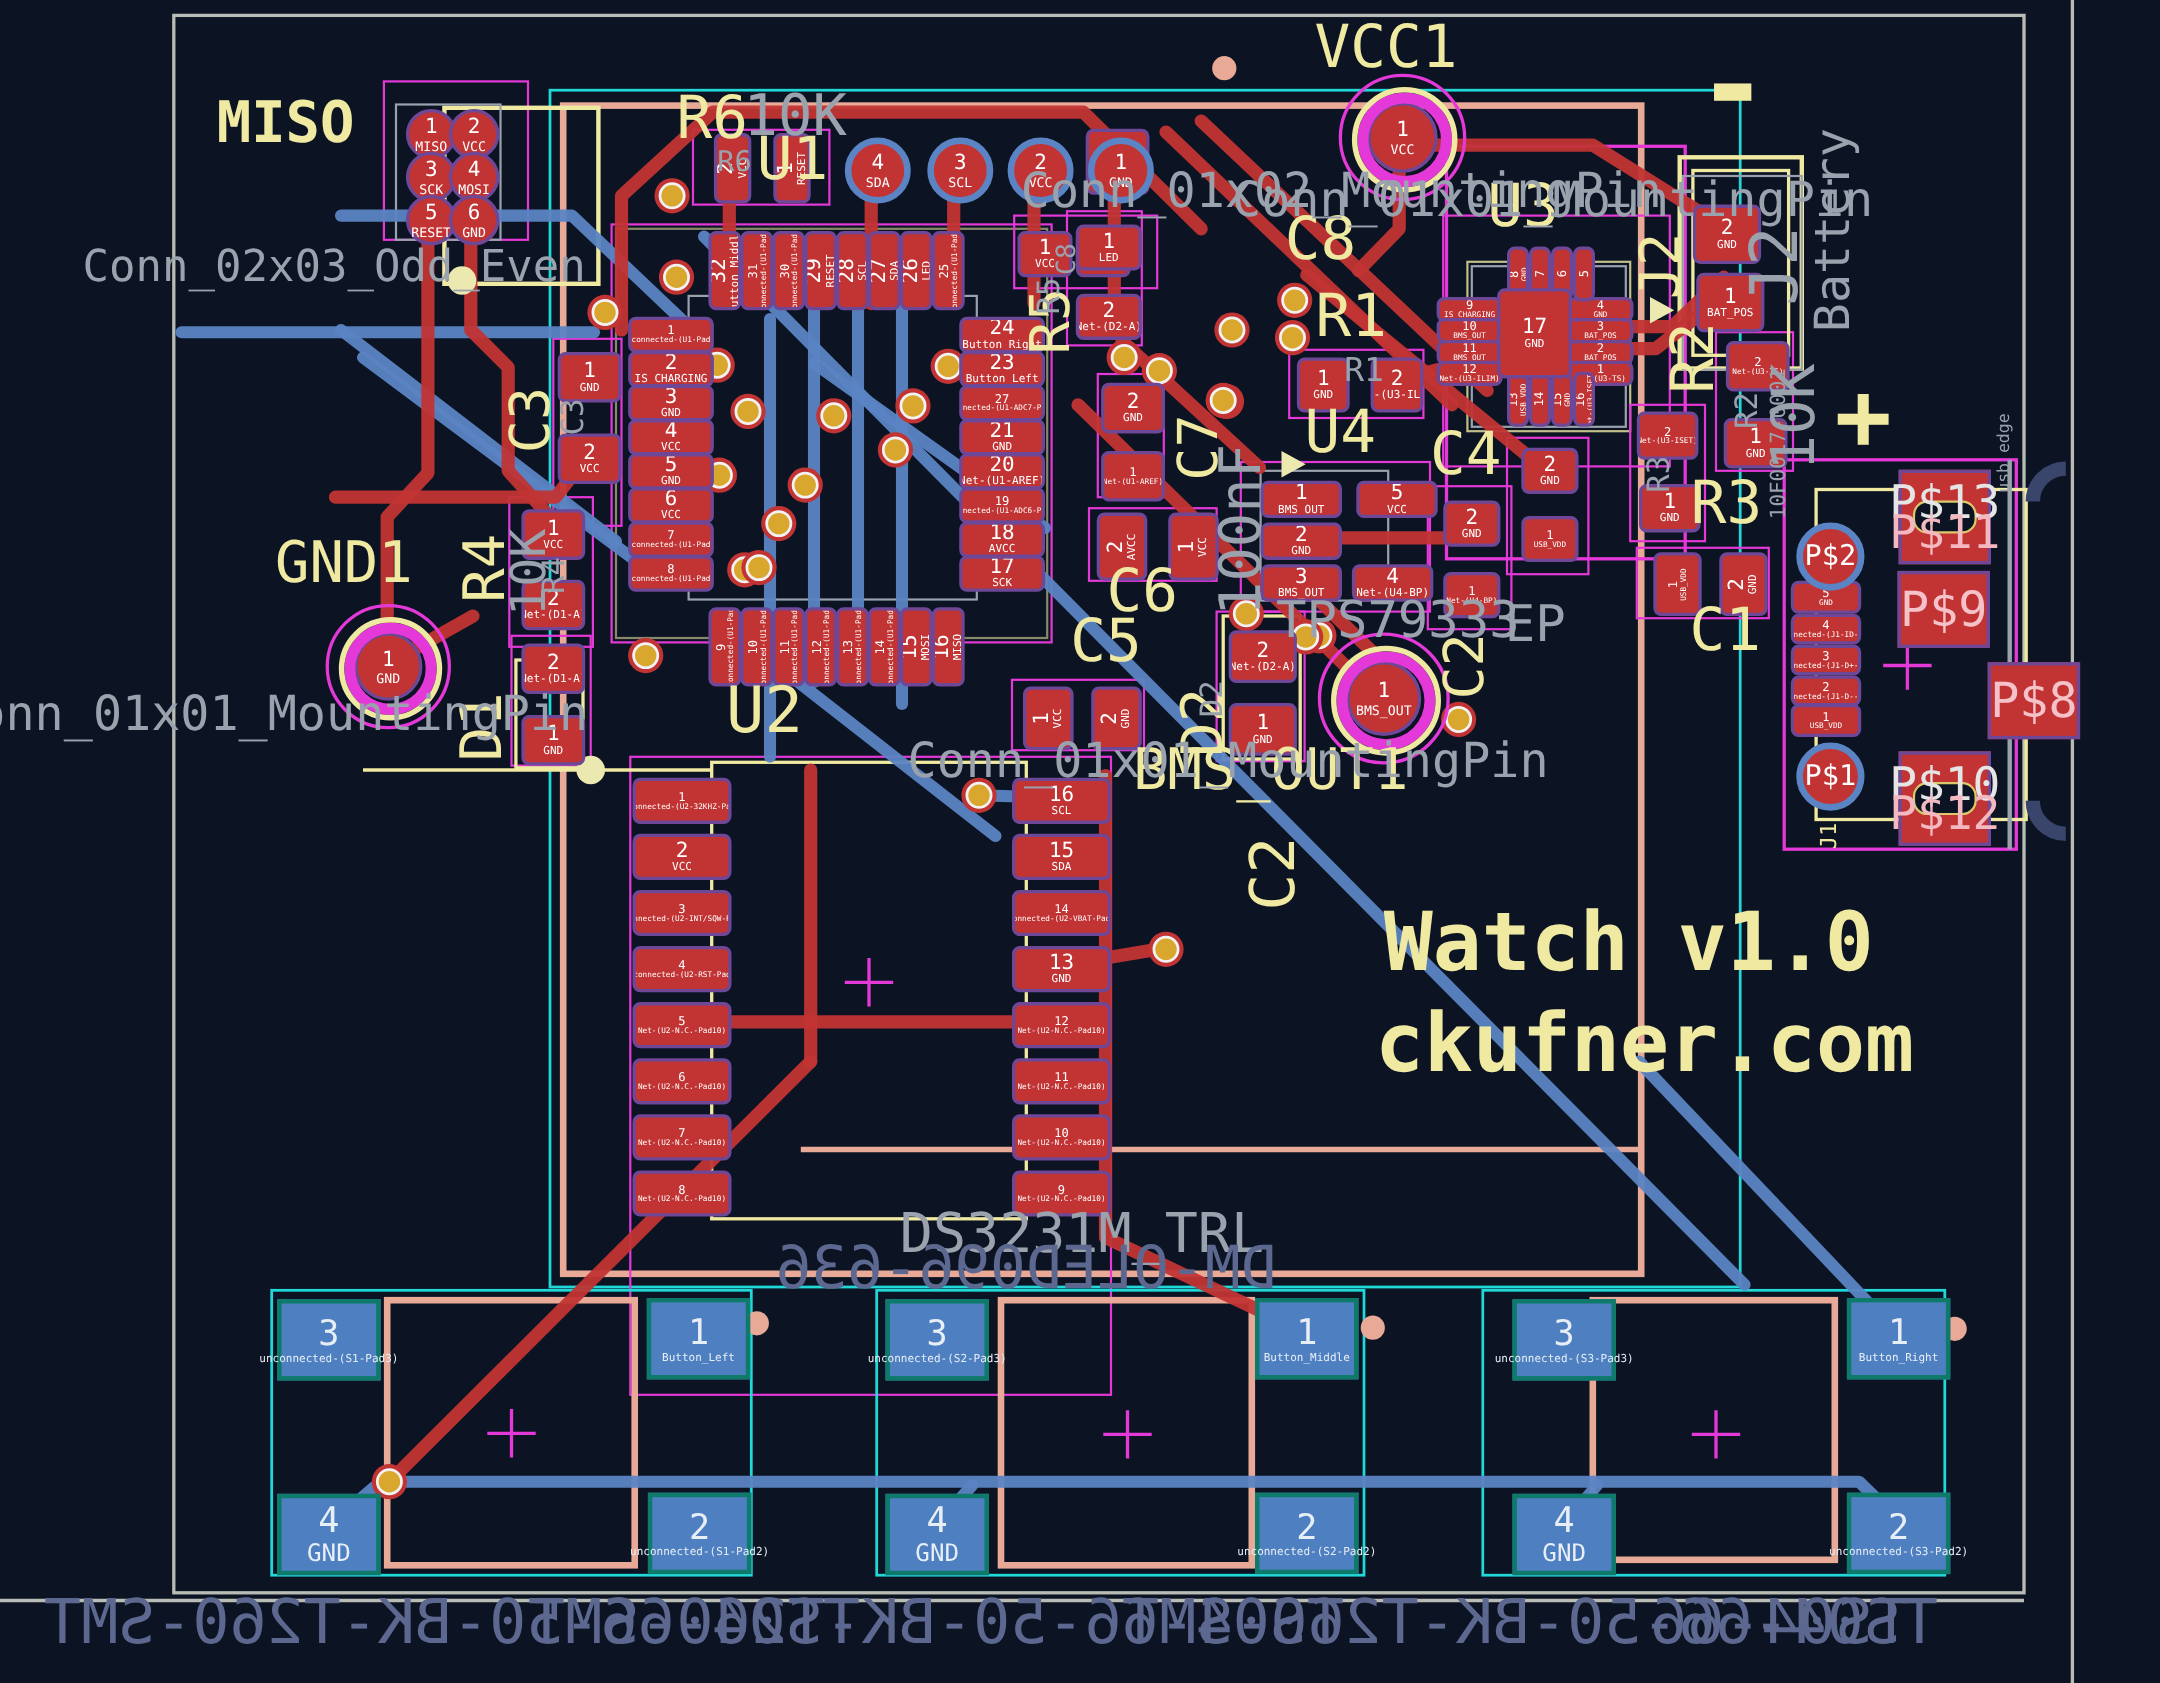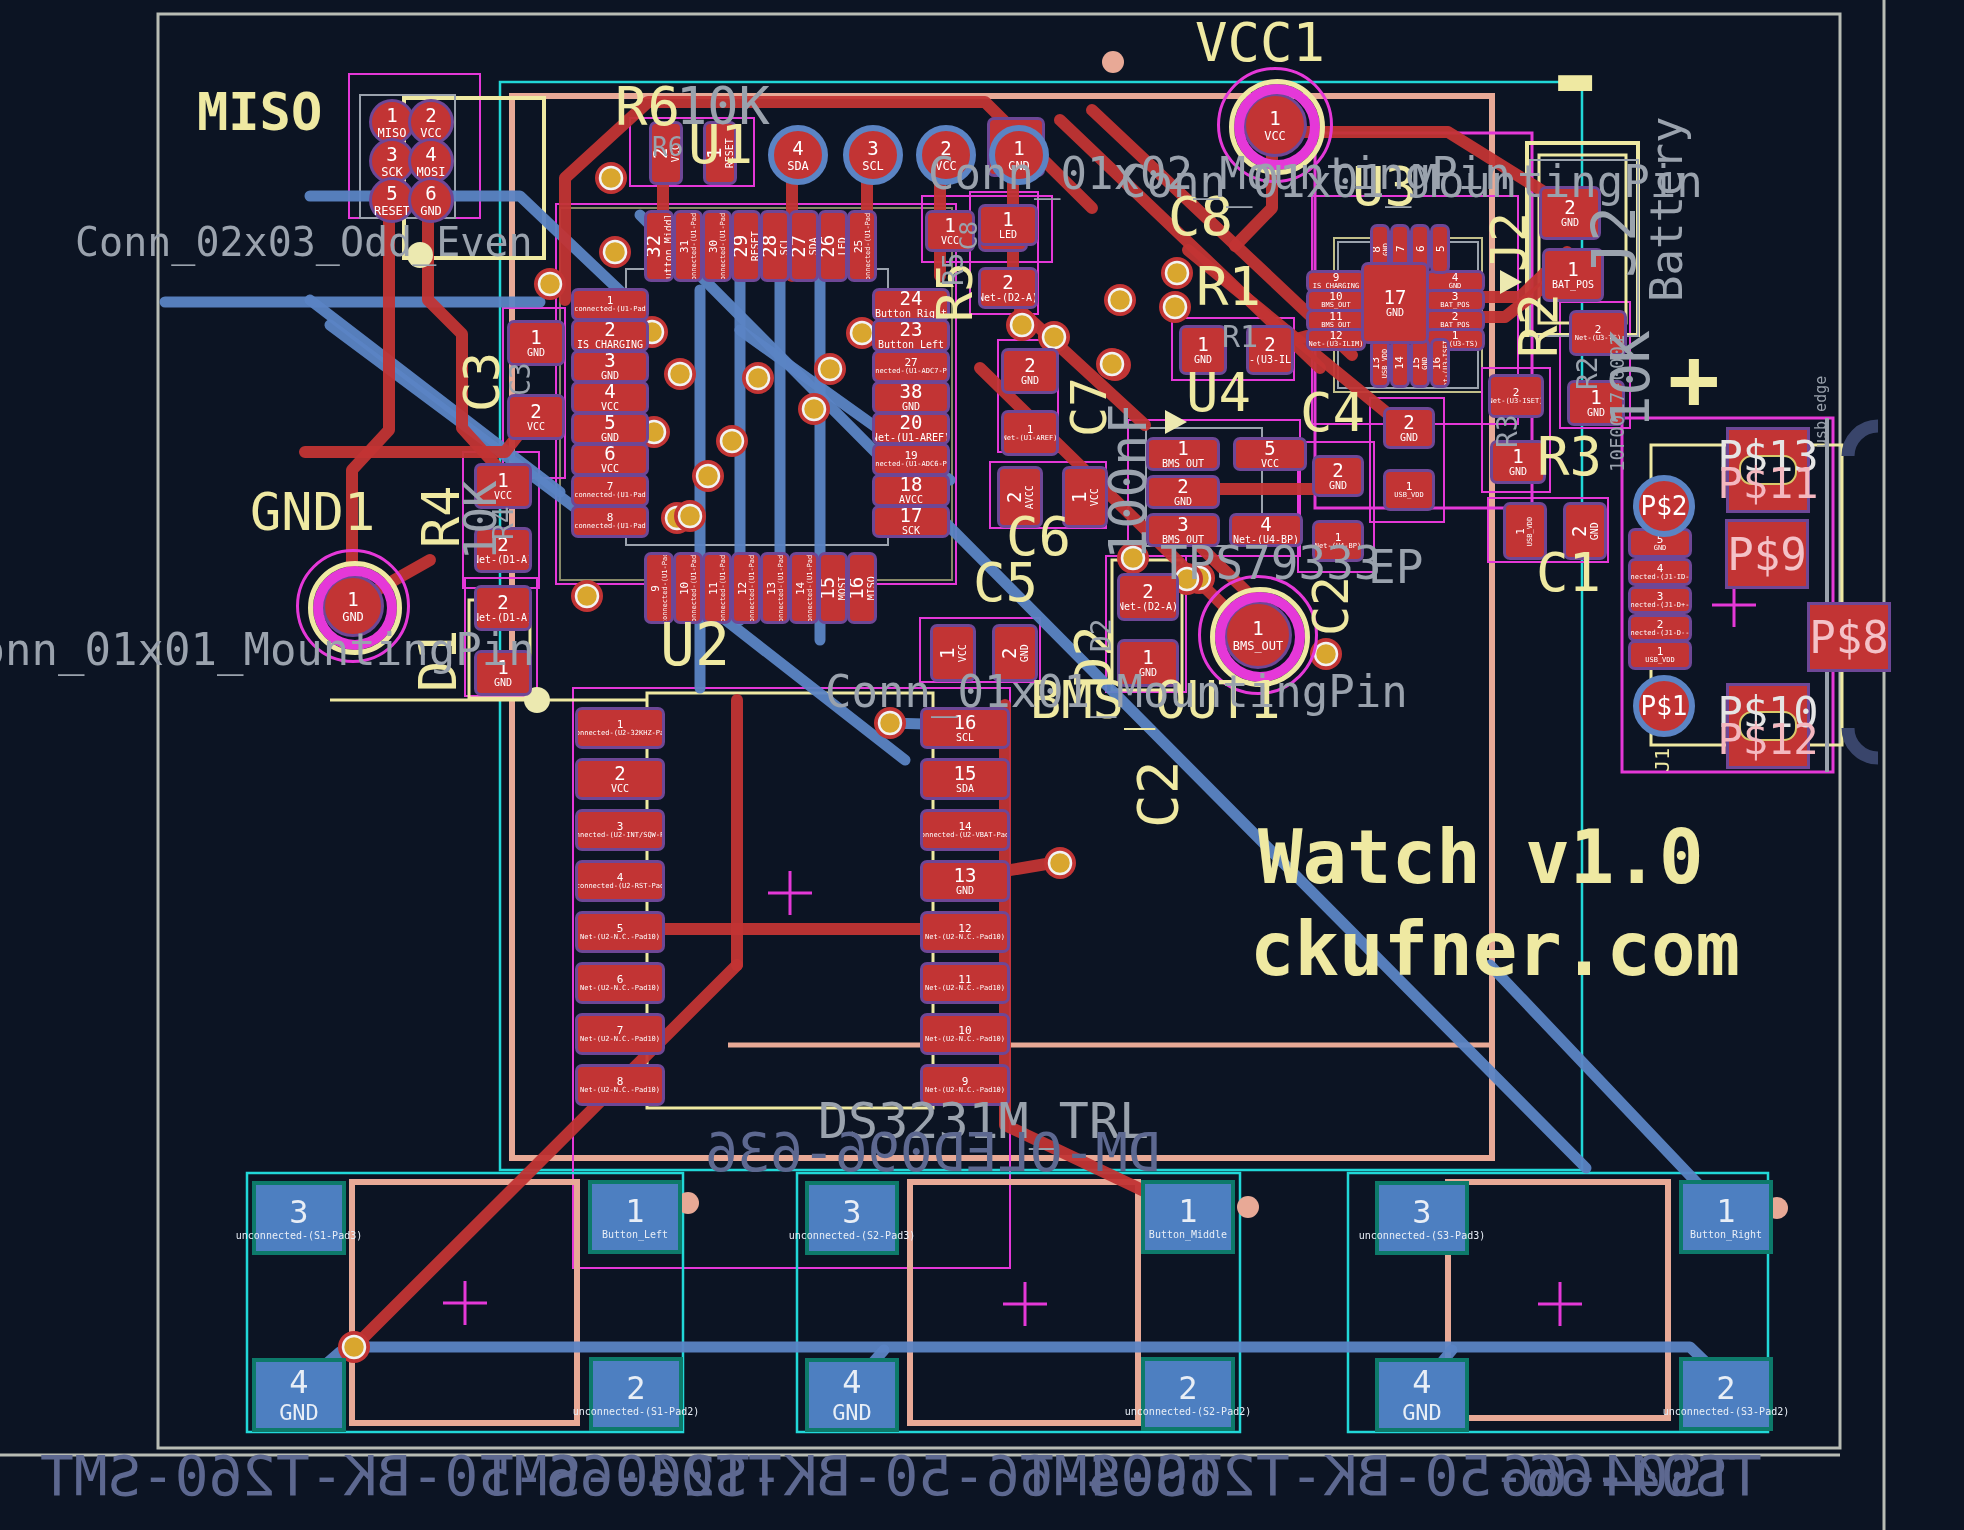--- a/index.html
+++ b/index.html
@@ -328,21 +328,21 @@
         </div>
       </div>
       <div class="smd tiny" style="left: 872px; top: 349.5px; width: 72px; height: 27px;">
         <div class="inner">
           <div class="pn">27</div>
           <div class="net">unconnected-(U1-ADC7-Pad22)</div>
         </div>
       </div>
       <div class="smd" style="left: 872px; top: 380.5px; width: 72px; height: 27px;">
         <div class="inner">
-          <div class="pn">38</div>
+          <div class="pn">21</div>
           <div class="net">GND</div>
         </div>
       </div>
       <div class="smd" style="left: 872px; top: 411.5px; width: 72px; height: 27px;">
         <div class="inner">
           <div class="pn">20</div>
           <div class="net">Net-(U1-AREF)</div>
         </div>
       </div>
       <div class="smd tiny" style="left: 872px; top: 442.5px; width: 72px; height: 27px;">

